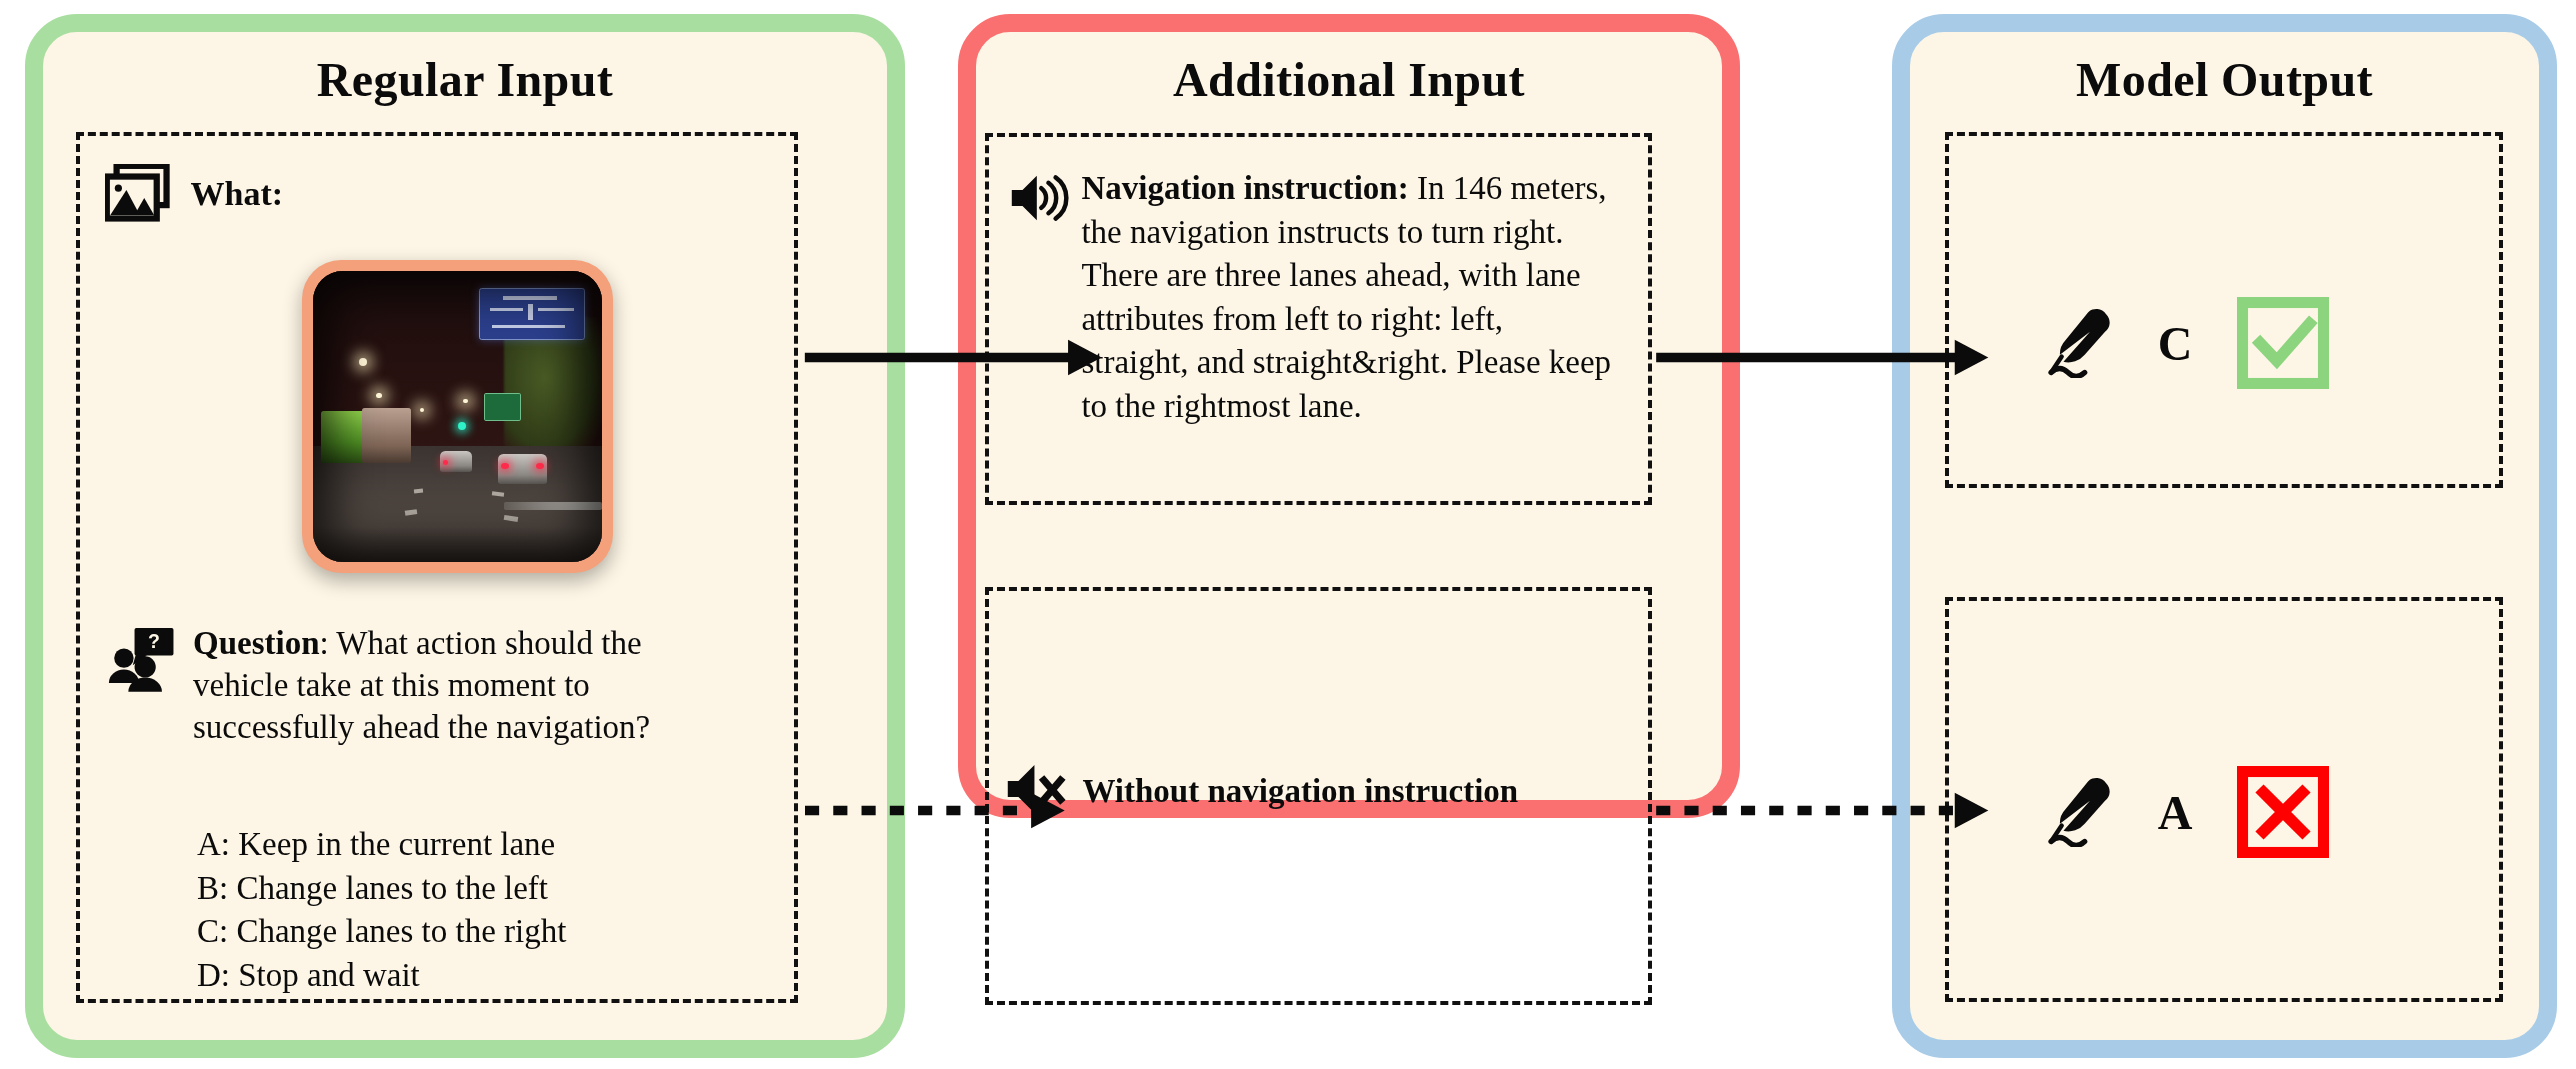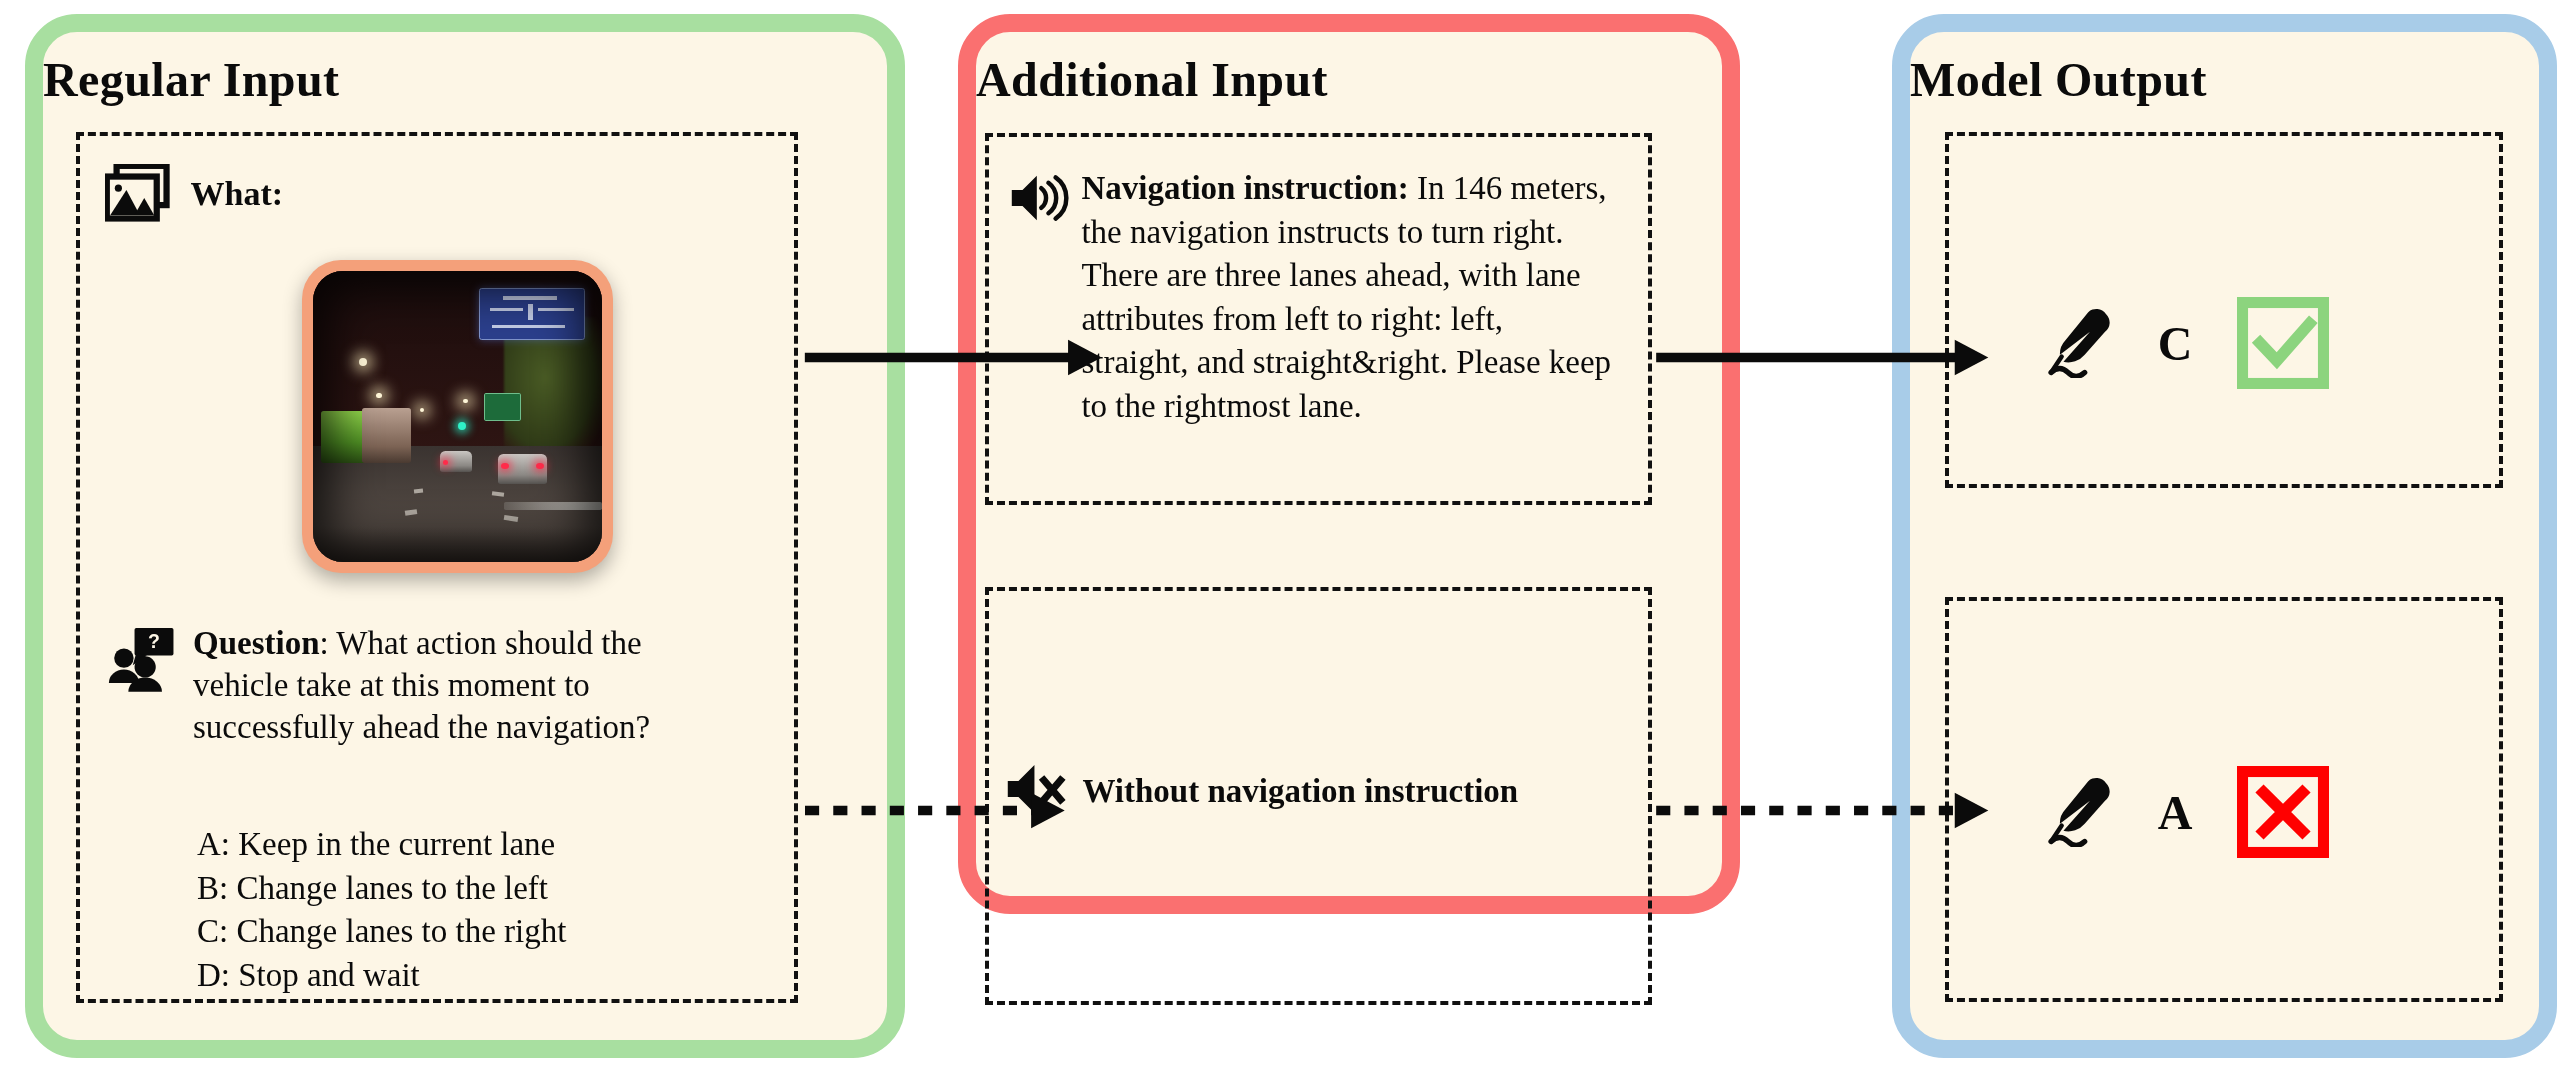--- a/index.html
+++ b/index.html
@@ -30,34 +30,35 @@
     background: #FDF6E6;
     border-radius: 52px;
     border-style: solid;
   }
   #panel-regular {
     left: 25px;  top: 14.2px;  width: 880px;  height: 1044px;
     border-width: 18px;
     border-color: #A8DFA0;
   }
   #panel-additional {
-    left: 958px; top: 14.2px; width: 782px; height: 900px;
+    left: 958px; top: 14.2px; width: 782px; height: 804px;
     border-width: 18px;
     border-color: #FA7070;
   }
   #panel-output {
     left: 1892px; top: 14.2px; width: 665px; height: 1044px;
     border-width: 18px;
     border-color: #A8CCE8;
   }
 
   .panel-title {
     position: absolute;
     left: 0; right: 0;
     top: 19.6px;
+    text-align: center;
     font-weight: bold;
     font-size: 48px;
     letter-spacing: 0.4px;
     color: #0b0b0b;
     font-family: "Liberation Serif", "DejaVu Serif", serif;
   }
 
   
   .dashed {
     position: absolute;

